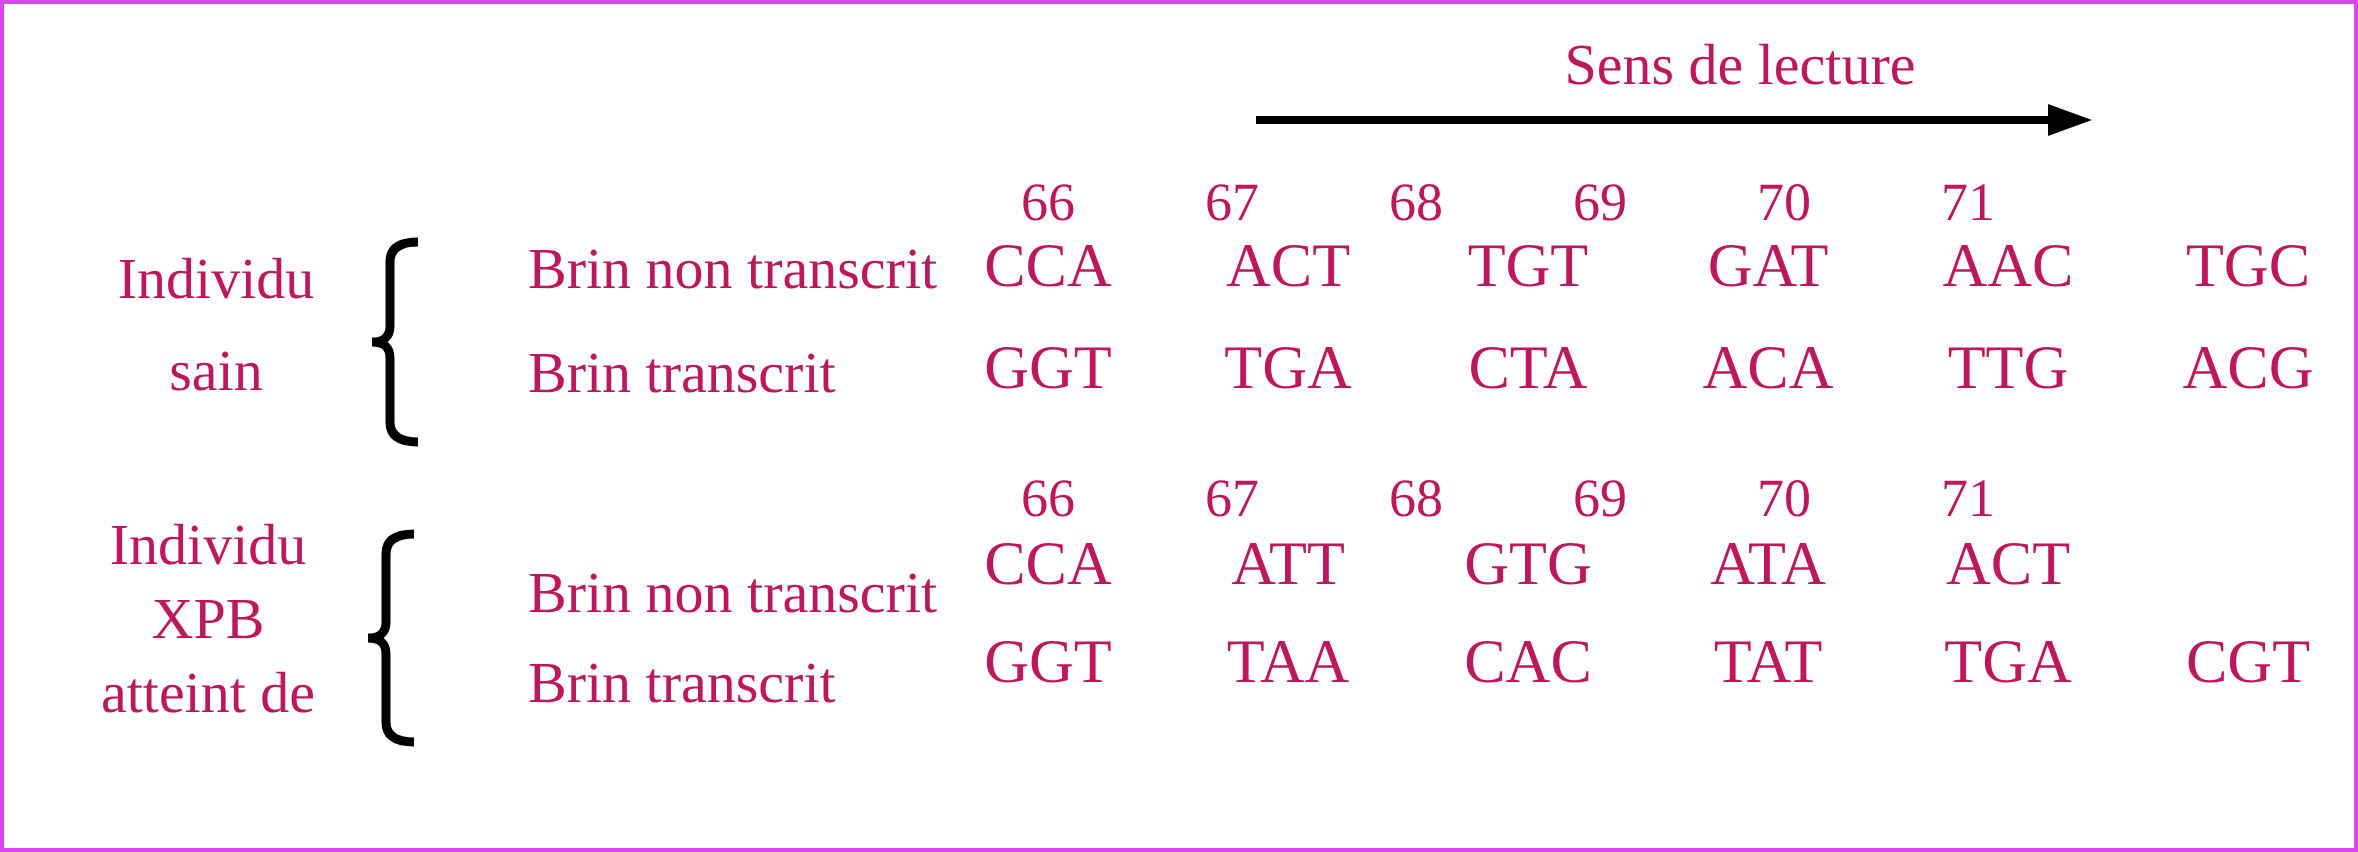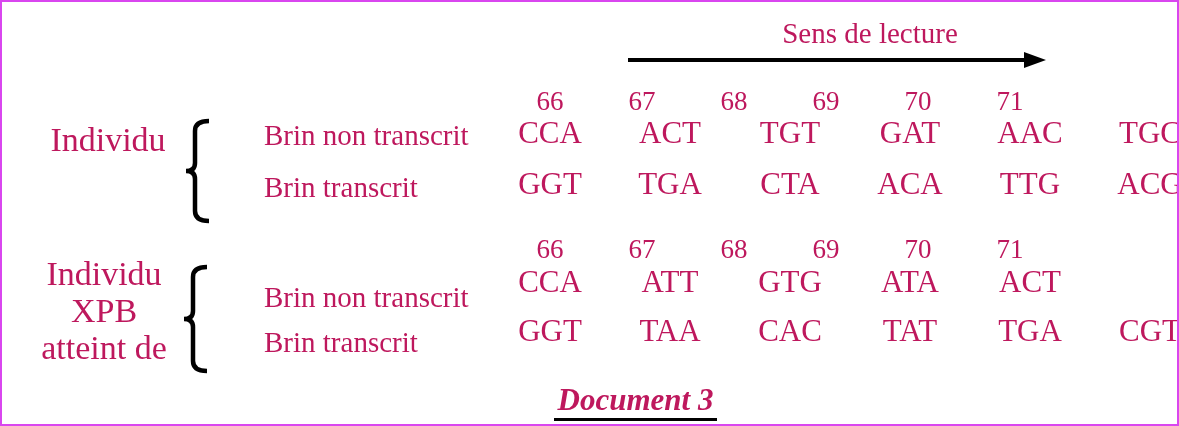--- a/index.html
+++ b/index.html
@@ -28,21 +28,21 @@
     line-height: 34px;
     white-space: nowrap;
   }
   .arrow-svg {
     position: absolute;
     left: 624px;
     top: 48px;
   }
   .num-row, .seq-row {
     position: absolute;
-    left: 502px;
+    left: 476px;
     width: 556px;
     display: flex;
     line-height: 1;
     white-space: nowrap;
   }
   .num-row { font-size: 27px; }
   .seq-row { font-size: 31px; gap: 28px; }
   .cell {
     flex: 0 0 92px;
     width: 92px;
@@ -51,21 +51,21 @@
   #g1-num  { top: 86px; }
   #g1-seq1 { top: 115px; }
   #g1-seq2 { top: 166px; }
   #g2-num  { top: 234px; }
   #g2-seq1 { top: 264px; }
   #g2-seq2 { top: 313px; }
 
   .individual {
     position: absolute;
     text-align: center;
-    font-size: 34px;
+    font-size: 29px;
   }
   #g1-ind {
     left: 24px;
     top: 115px;
     width: 164px;
     line-height: 46px;
   }
   #g2-ind {
     left: 16px;
     top: 253px;
@@ -115,20 +115,21 @@
 
   <div class="sens-label">Sens de lecture</div>
 
   <svg class="arrow-svg" width="422" height="20" viewBox="0 0 422 20">
     <line x1="2" y1="10" x2="402" y2="10" stroke="#000000" stroke-width="4"></line>
     <polygon points="398,2 420,10 398,18" fill="#000000"></polygon>
   </svg>
 
   <div class="individual" id="g1-ind">
     <div>Individu</div>
+    <div>sain</div>
   </div>
 
   <svg class="brace-svg" id="g1-brace" width="28" height="106" viewBox="0 0 28 106">
     <path d="M25 3 Q11 3 11 13 L11 45 Q11 53 2 53 Q11 53 11 61 L11 93 Q11 103 25 103" fill="none" stroke="#000000" stroke-width="4.5" stroke-linecap="butt"></path>
   </svg>
 
   <div class="strand-label" id="g1-s1">Brin non transcrit</div>
   <div class="strand-label" id="g1-s2">Brin transcrit</div>
 
   <div class="num-row" id="g1-num">
@@ -190,17 +191,14 @@
 
   <div class="seq-row" id="g2-seq2">
     <span class="cell">GGT</span>
     <span class="cell">TAA</span>
     <span class="cell">CAC</span>
     <span class="cell">TAT</span>
     <span class="cell">TGA</span>
     <span class="cell">CGT</span>
   </div>
 
-  <div class="caption">
-    <span class="underlined">Document 3</span>
-  </div>
 
 </div>
 
 </body></html>

